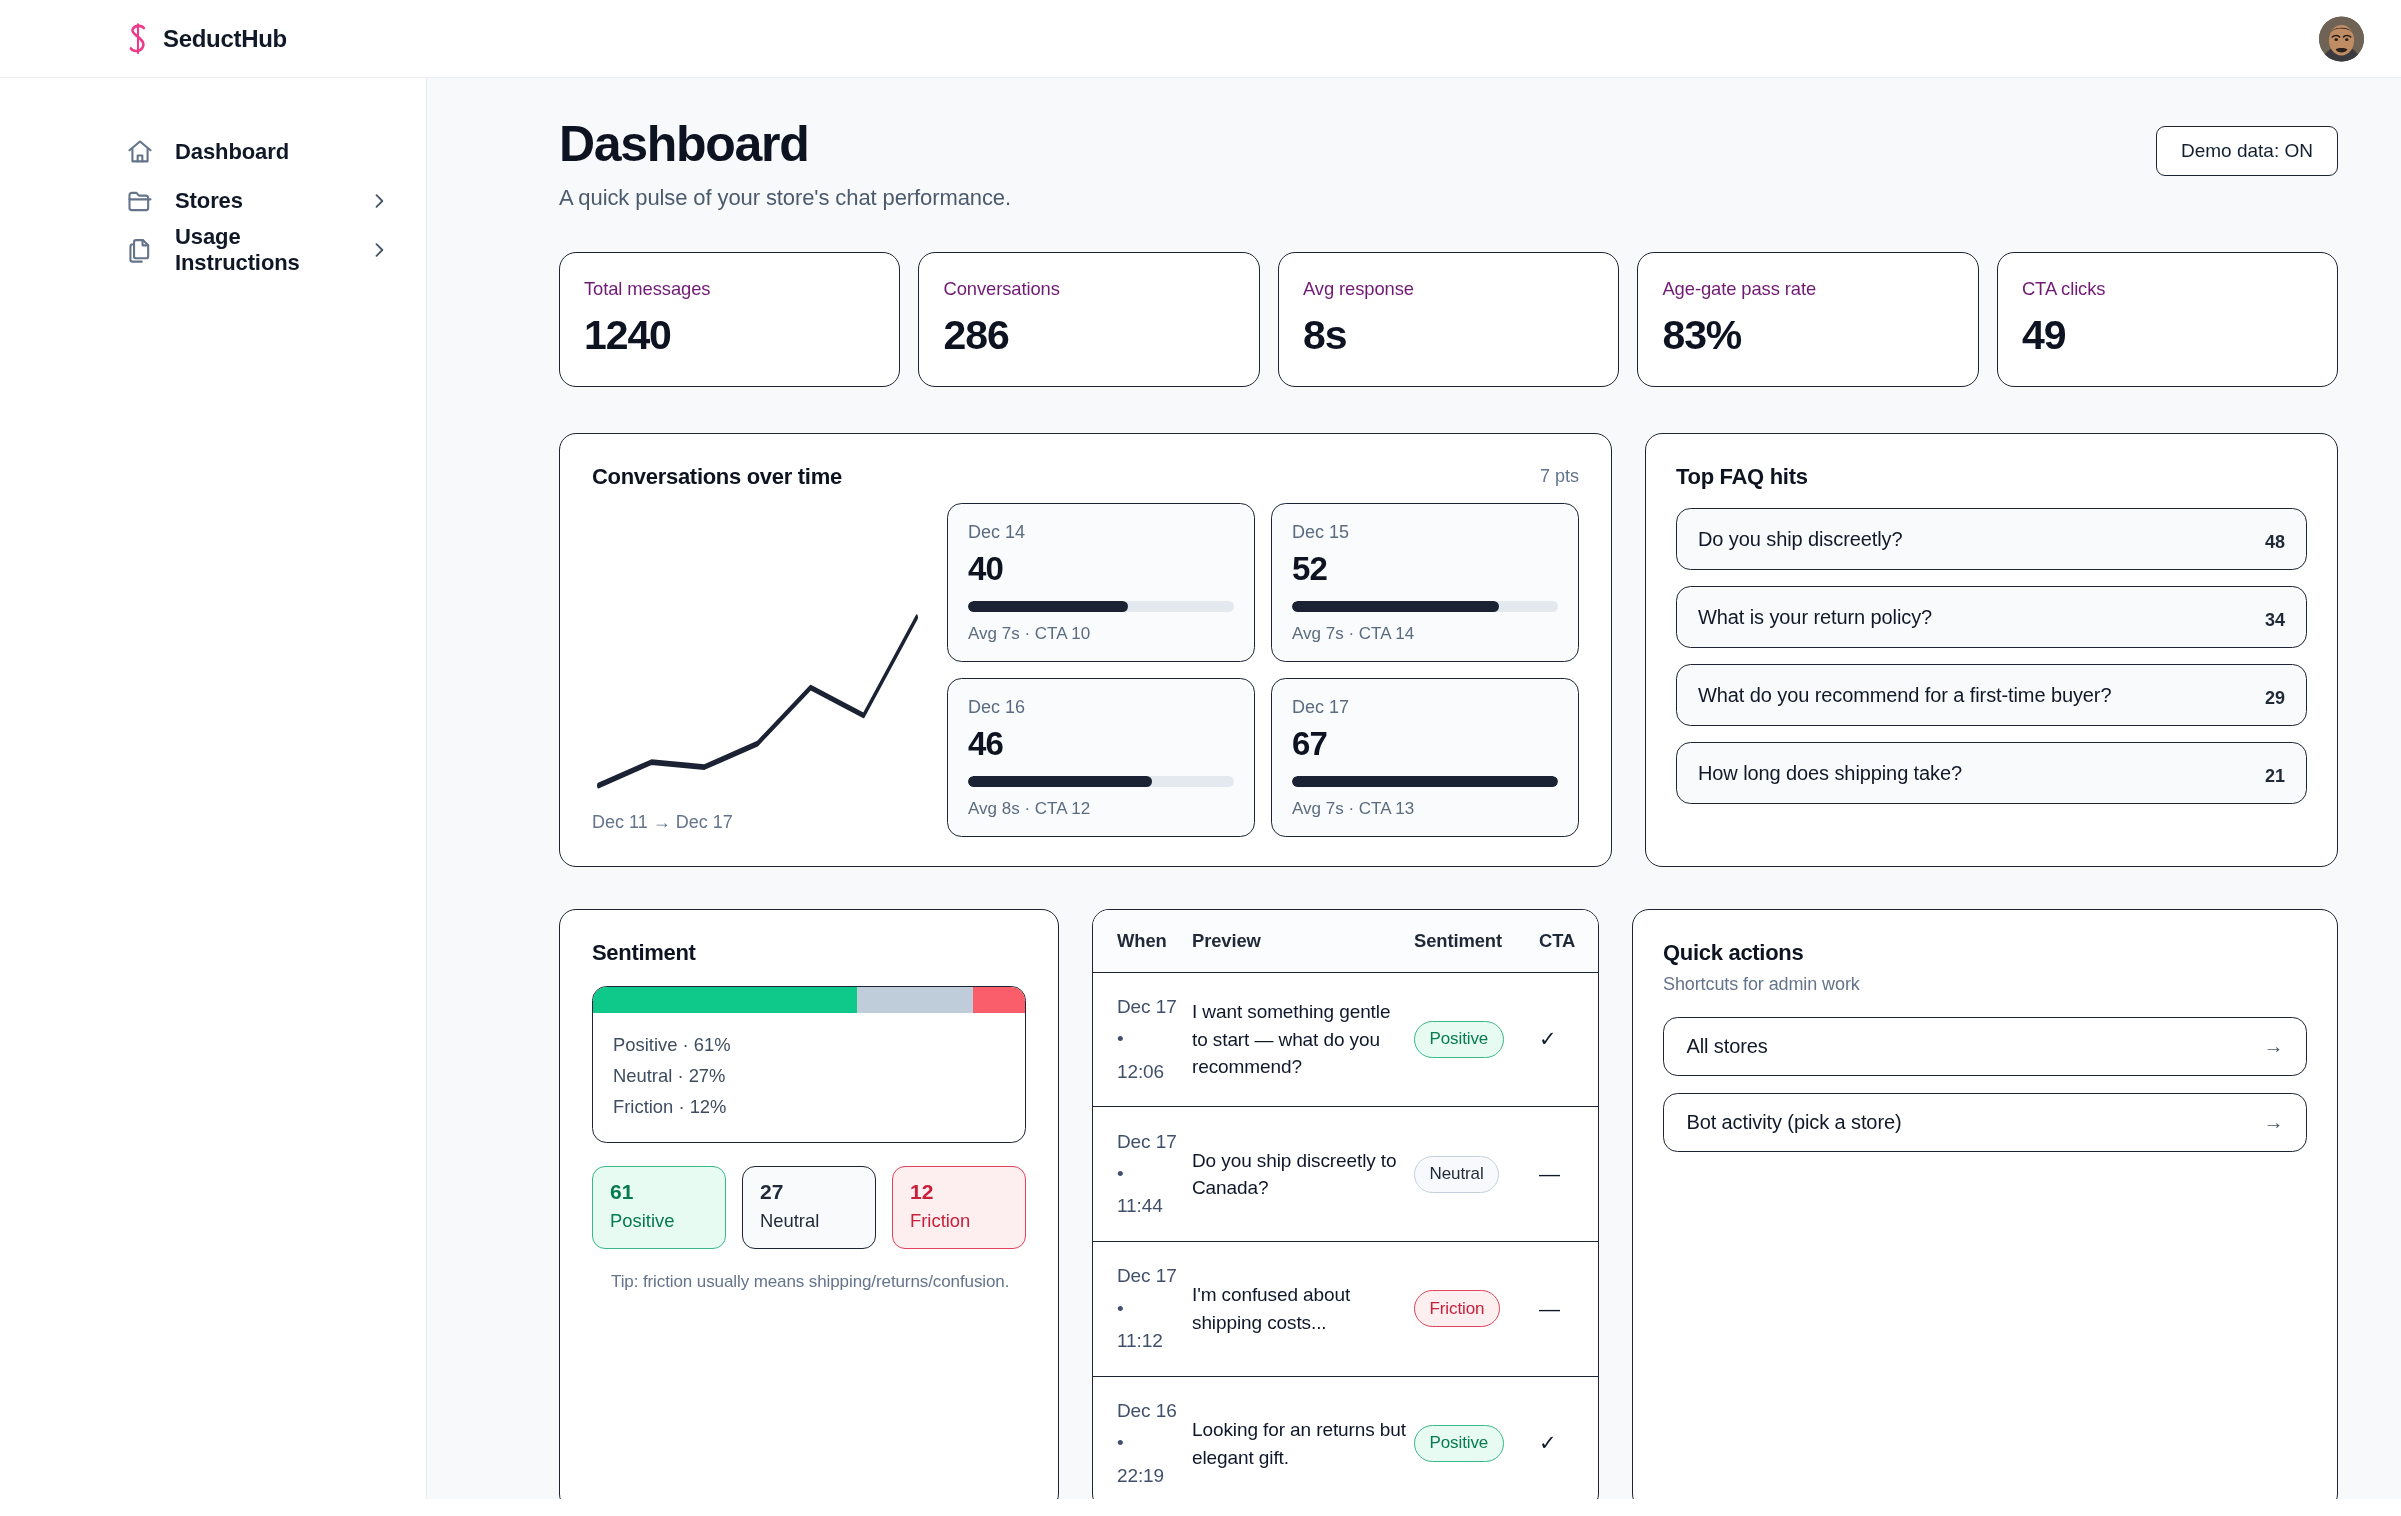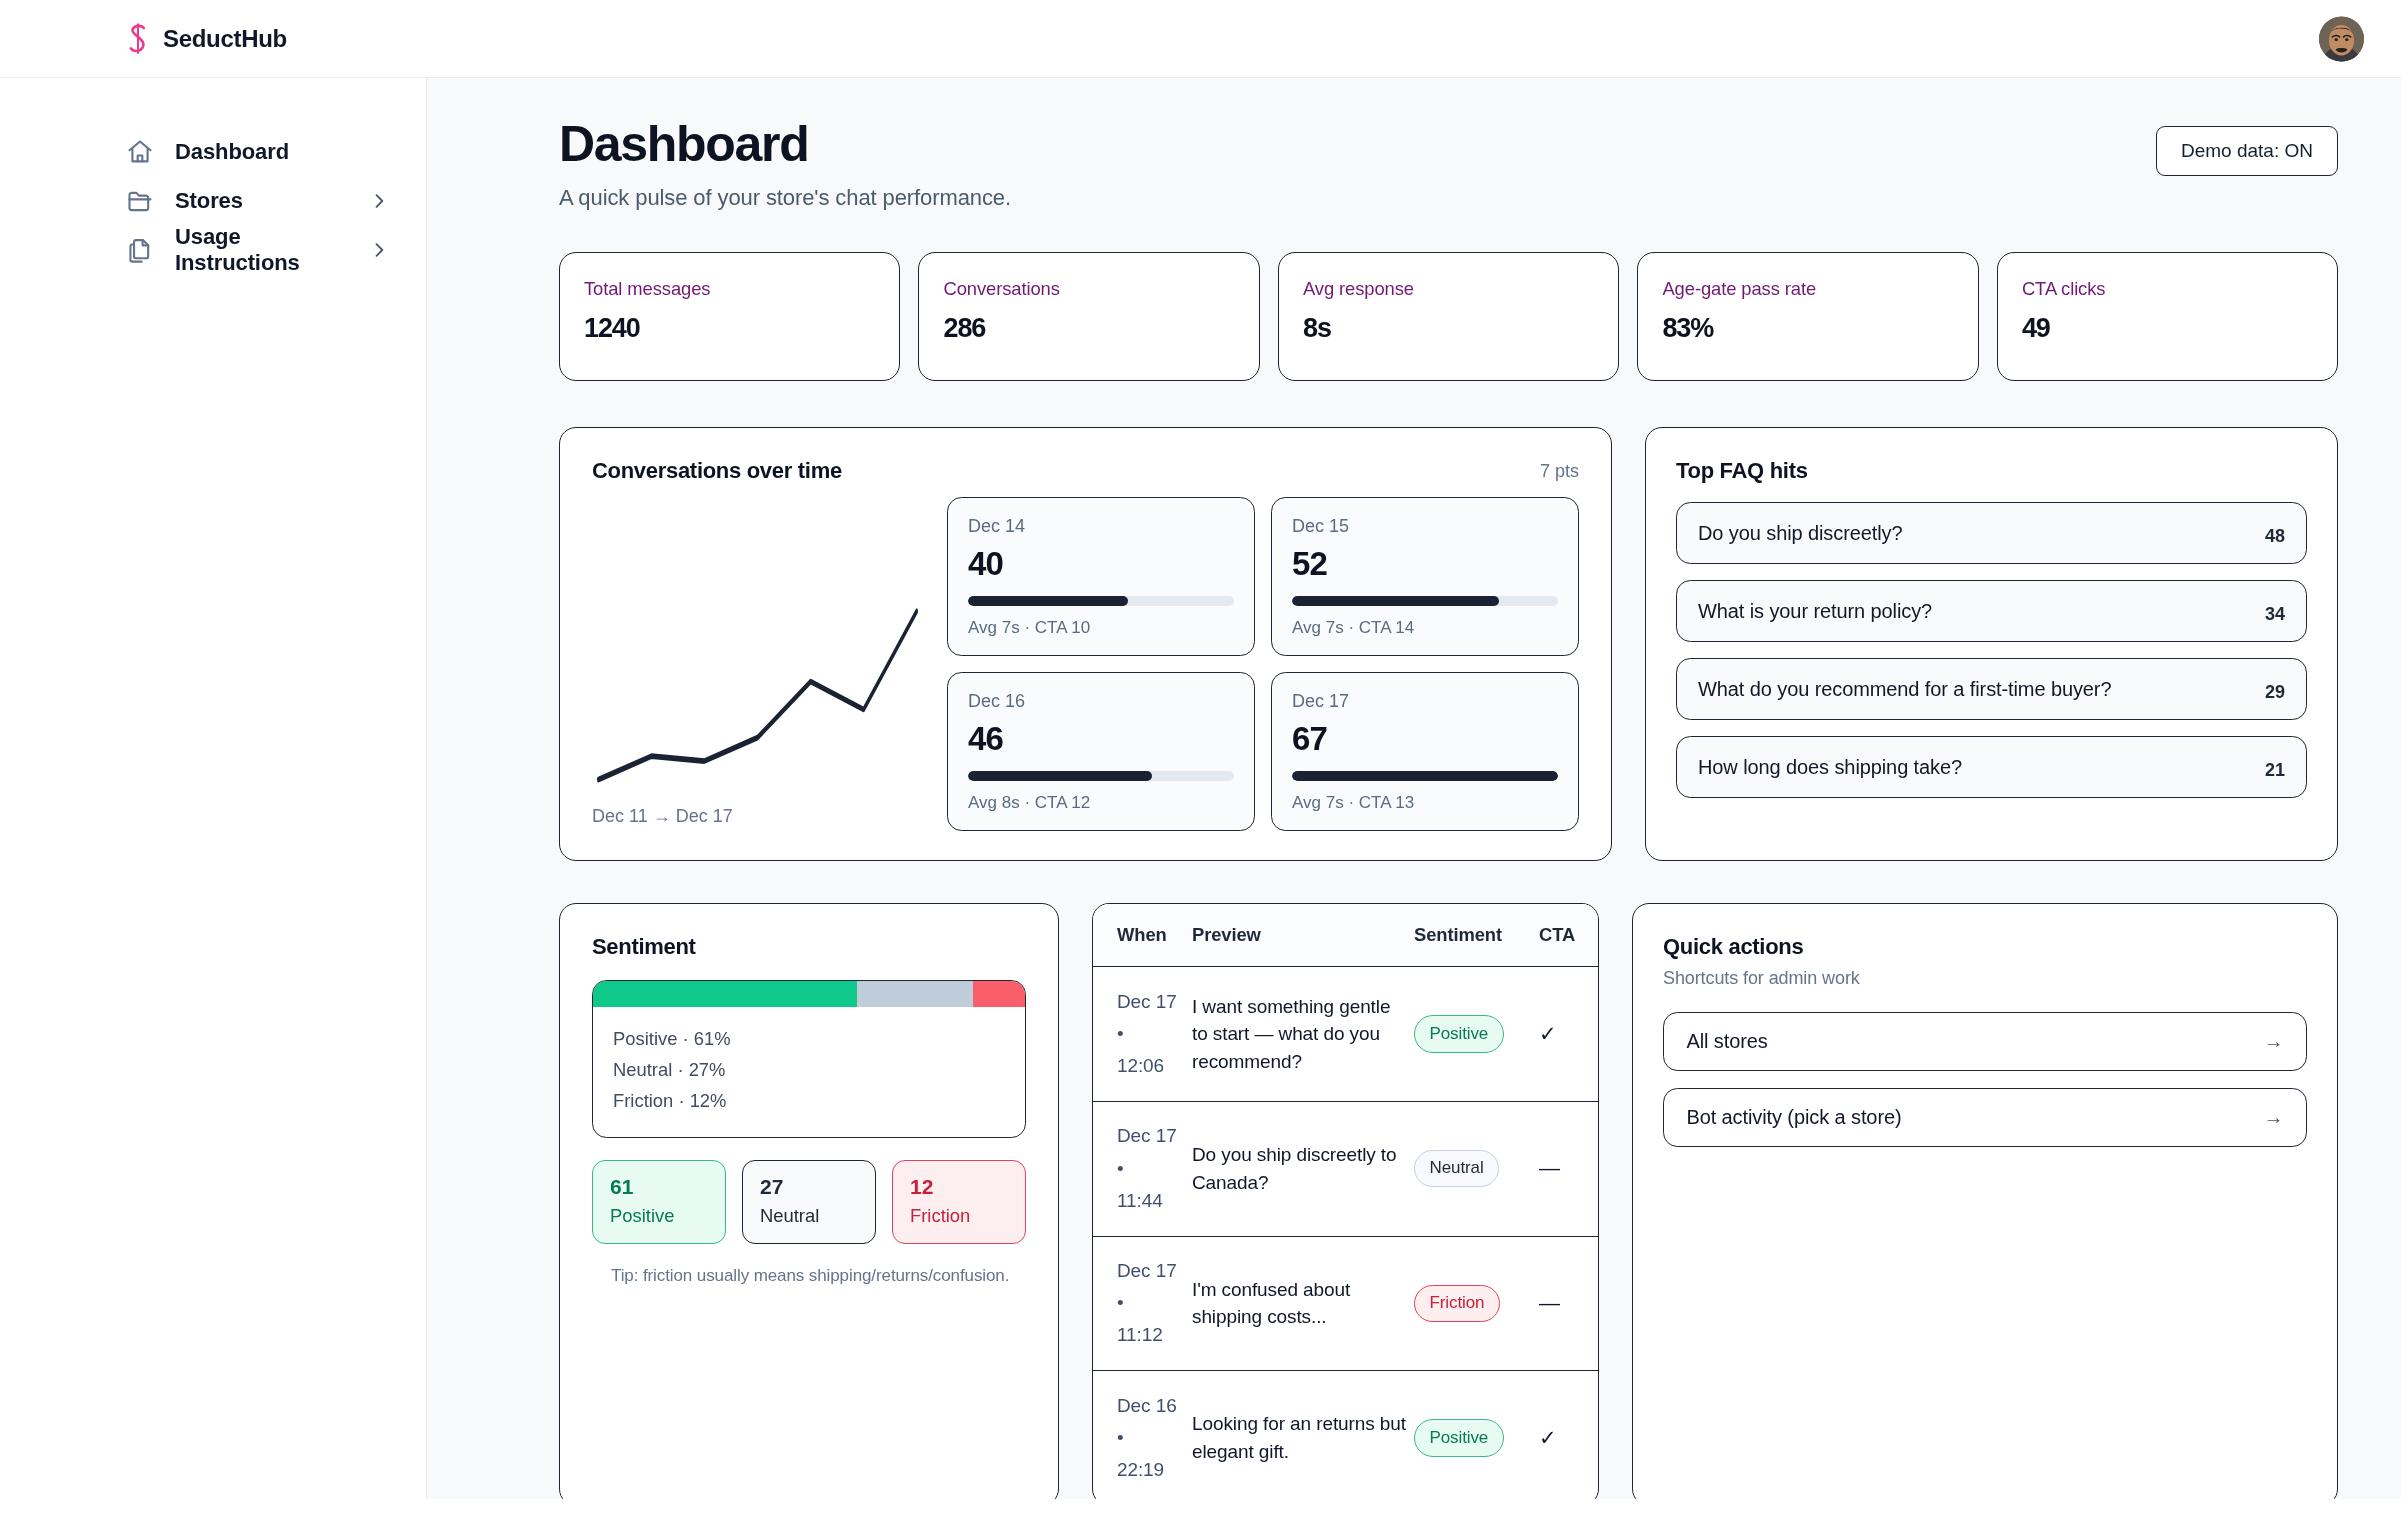--- a/index.html
+++ b/index.html
@@ -92,21 +92,21 @@
     font-family:inherit;cursor:pointer;white-space:nowrap;margin-top:6.6px;
   }
 
   
   .kpis{display:flex;gap:18.4px;margin-bottom:46px;}
   .kpi{
     flex:1;background:#fff;border:1.3px solid var(--border);border-radius:17px;
     padding:25px 24px 30px;min-height:129px;
   }
   .kpi-label{font-size:18.4px;color:#701a75;letter-spacing:-0.1px;margin-bottom:14.5px;}
-  .kpi-value{font-size:27px;font-weight:800;letter-spacing:-1.1px;line-height:1;color:#0d1321;}
+  .kpi-value{font-size:41px;font-weight:800;letter-spacing:-1.1px;line-height:1;color:#0d1321;}
 
   
   .row{display:flex;gap:33px;align-items:stretch;margin-bottom:42px;}
   .card{
     background:#fff;border:1.3px solid var(--border);border-radius:17px;
   }
   .card-title{font-size:22px;font-weight:700;letter-spacing:-0.3px;color:#0d1321;}
 
   
   .cot{flex:0 0 1053px;padding:30px 32px 29px;display:flex;flex-direction:column;}

